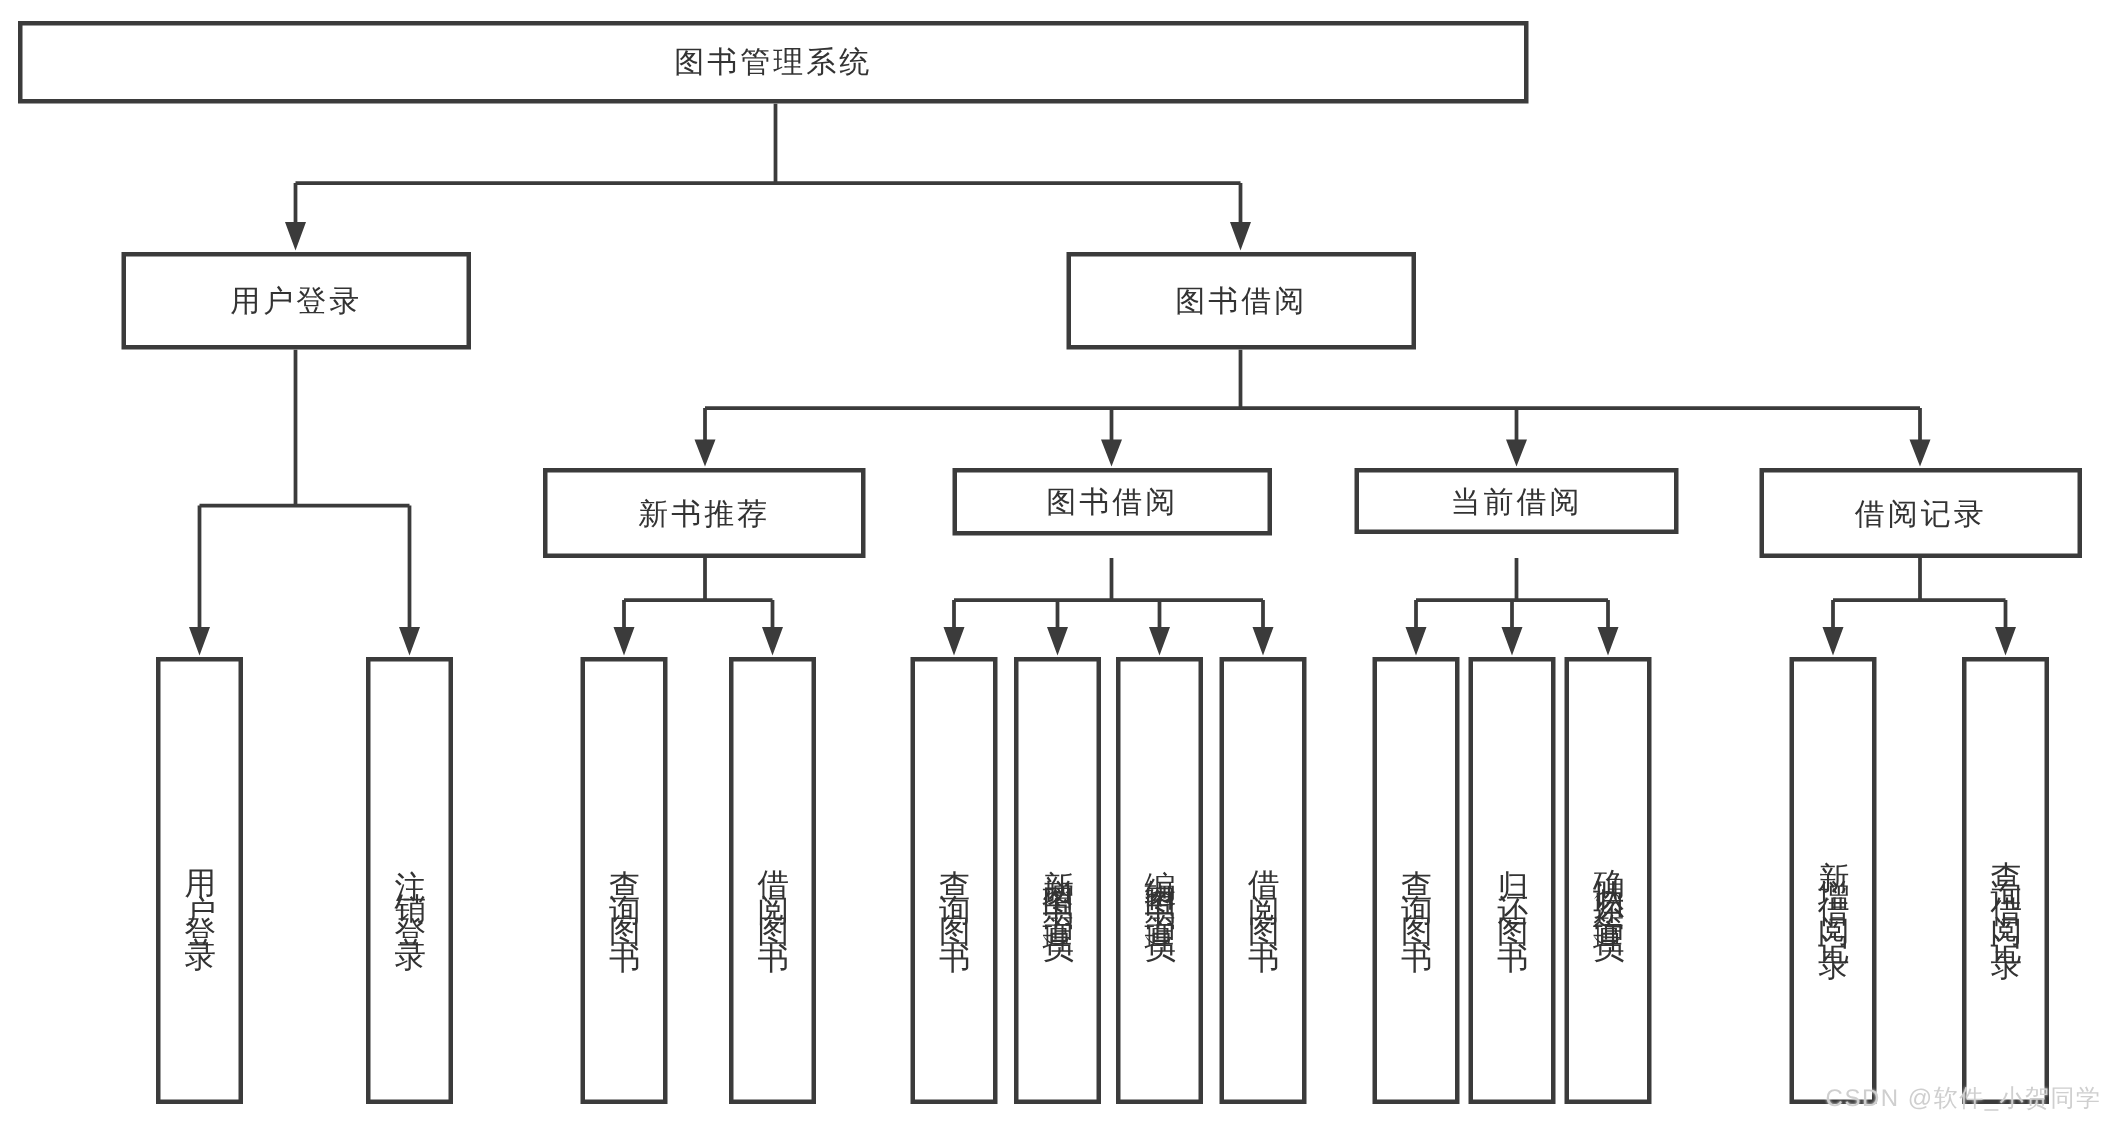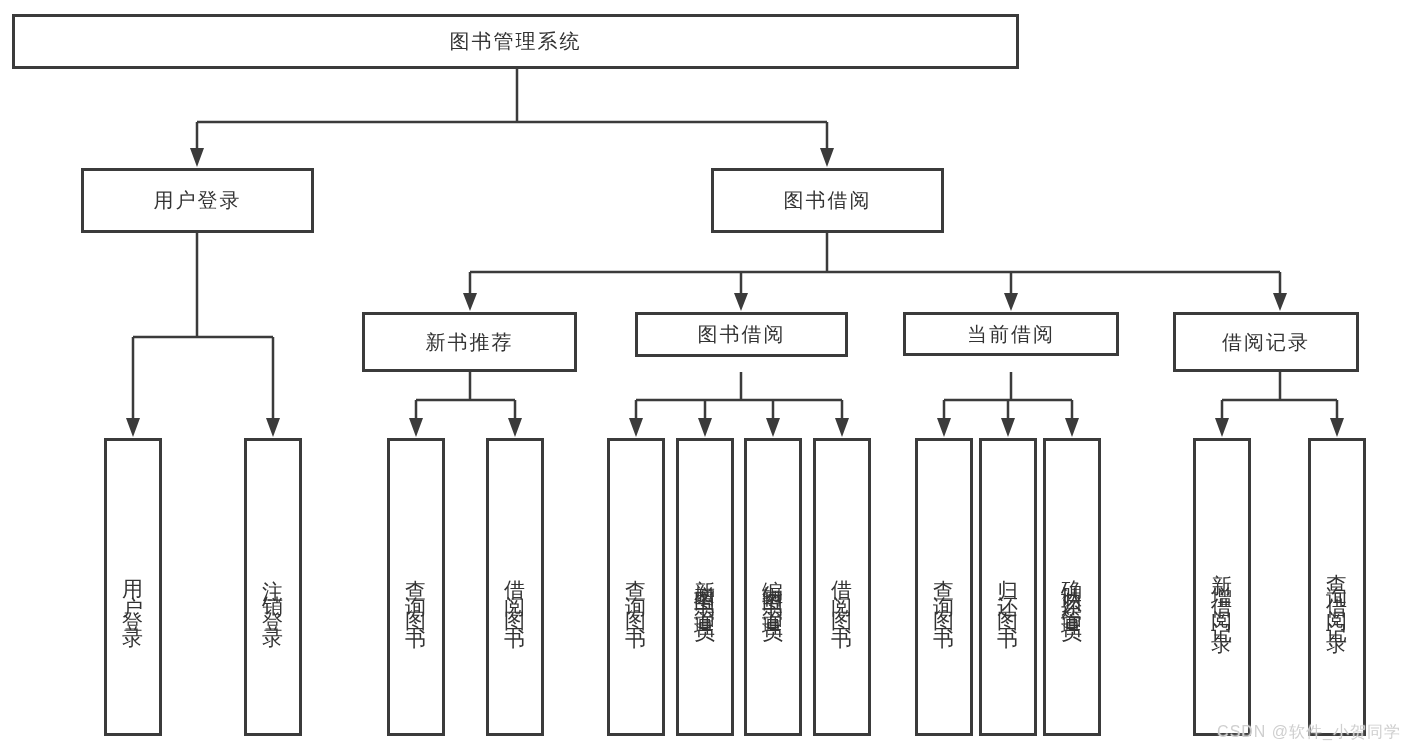--- a/index.html
+++ b/index.html
@@ -21,21 +21,21 @@
     writing-mode:vertical-rl;text-orientation:mixed;
     font-size:21px;line-height:1;color:var(--text);
   }
   
   .root-box {left:12px;  top:14px;  width:1007px;height:55px;}
   .n-user   {left:81px;  top:168px; width:233px; height:65px;}
   .n-mgmt   {left:711px; top:168px; width:233px; height:65px;}
   .n-newrec {left:362px; top:312px; width:215px; height:60px;}
   .n-borrow {left:635px; top:312px; width:213px; height:45px;}
   .n-cur    {left:903px; top:312px; width:216px; height:44px;}
-  .n-rec    {left:1173px;top:312px; width:186px; height:60px;}
+  .n-rec    {left:1173px;top:312px; width:215px; height:60px;}
   .leaf{top:438px;width:58px;height:298px;}
   .l1 {left:104px;} .l2 {left:244px;} .l3 {left:387px;} .l4 {left:486px;}
   .l5 {left:607px;} .l6 {left:676px;} .l7 {left:744px;} .l8 {left:813px;}
   .l9 {left:915px;} .l10{left:979px;} .l11{left:1043px;} .l12{left:1193px;}
   .l13{left:1308px;}
   .watermark{
     position:absolute;right:4px;bottom:4px;z-index:5;
     font-size:16px;letter-spacing:1px;color:var(--wm);
     text-shadow:0 0 2px #ffffff;white-space:nowrap;
   }

